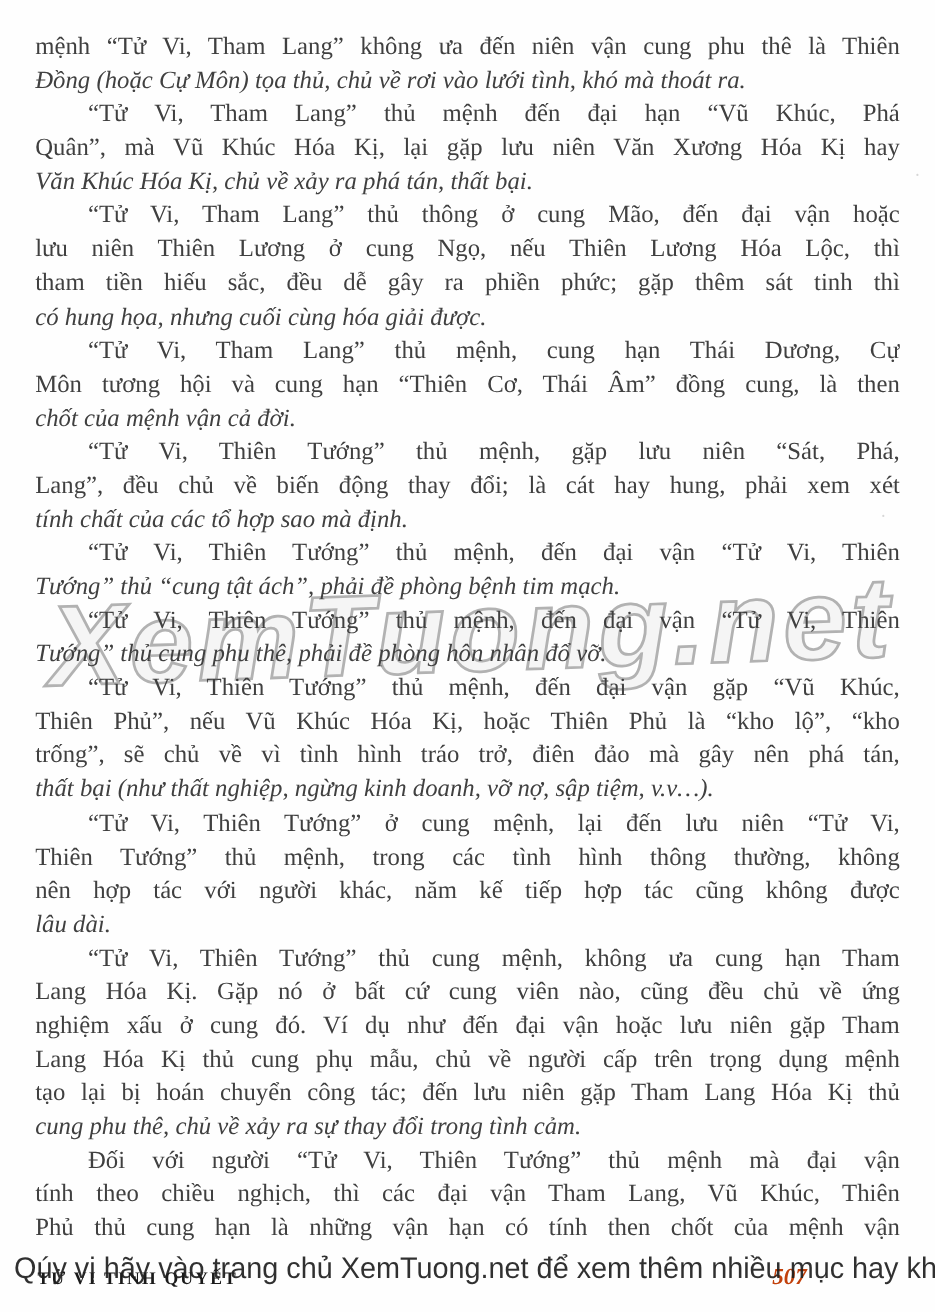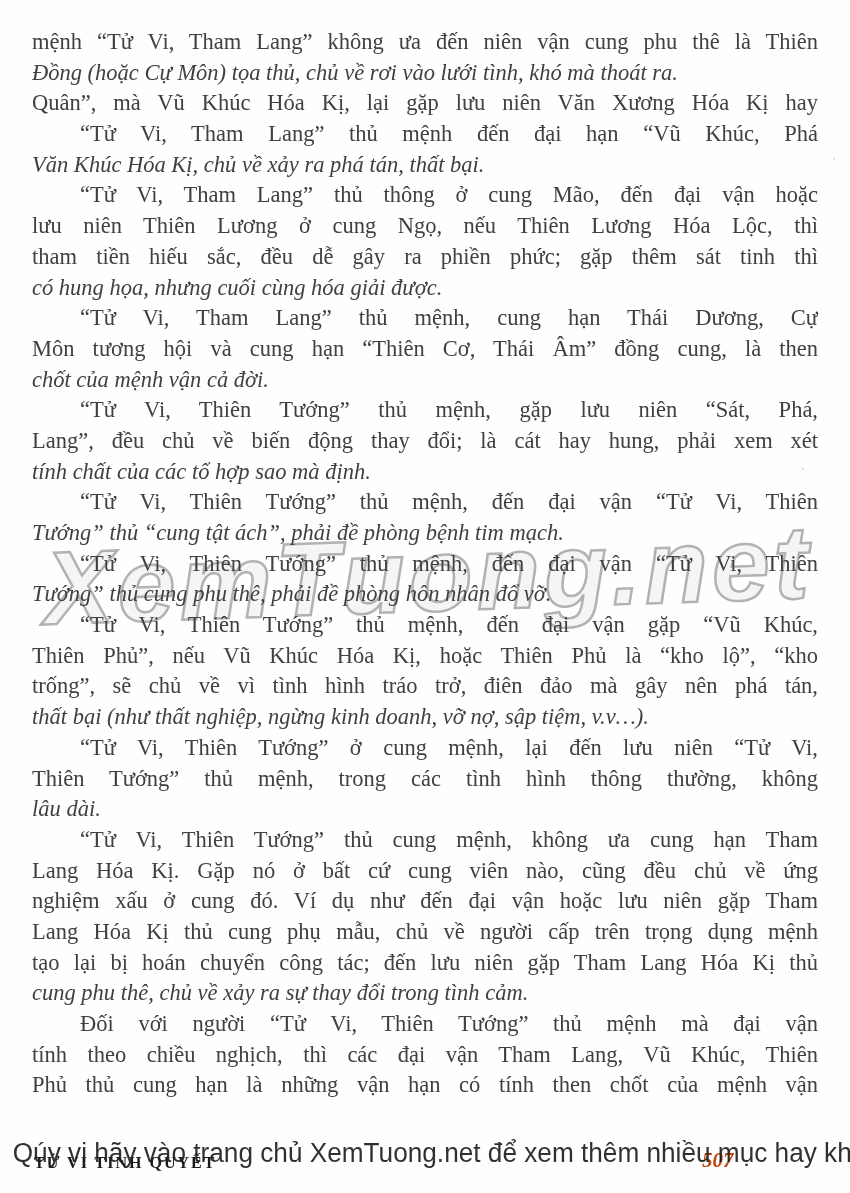--- a/index.html
+++ b/index.html
@@ -109,22 +109,22 @@
 </head>
 <body>
 
 <div class="page">
 
   <div class="watermark">XemTuong.net</div>
 
   <div class="text-block" id="text-block">
       <div class="line">mệnh “Tử Vi, Tham Lang” không ưa đến niên vận cung phu thê là Thiên</div>
       <div class="line end">Đồng (hoặc Cự Môn) tọa thủ, chủ về rơi vào lưới tình, khó mà thoát ra.</div>
+      <div class="line indent">“Tử Vi, Tham Lang” thủ mệnh đến đại hạn “Vũ Khúc, Phá</div>
       <div class="line">Quân”, mà Vũ Khúc Hóa Kị, lại gặp lưu niên Văn Xương Hóa Kị hay</div>
-      <div class="line indent">“Tử Vi, Tham Lang” thủ mệnh đến đại hạn “Vũ Khúc, Phá</div>
       <div class="line end">Văn Khúc Hóa Kị, chủ về xảy ra phá tán, thất bại.</div>
       <div class="line indent">“Tử Vi, Tham Lang” thủ thông ở cung Mão, đến đại vận hoặc</div>
       <div class="line">lưu niên Thiên Lương ở cung Ngọ, nếu Thiên Lương Hóa Lộc, thì</div>
       <div class="line">tham tiền hiếu sắc, đều dễ gây ra phiền phức; gặp thêm sát tinh thì</div>
       <div class="line end">có hung họa, nhưng cuối cùng hóa giải được.</div>
       <div class="line indent">“Tử Vi, Tham Lang” thủ mệnh, cung hạn Thái Dương, Cự</div>
       <div class="line">Môn tương hội và cung hạn “Thiên Cơ, Thái Âm” đồng cung, là then</div>
       <div class="line end">chốt của mệnh vận cả đời.</div>
       <div class="line indent">“Tử Vi, Thiên Tướng” thủ mệnh, gặp lưu niên “Sát, Phá,</div>
       <div class="line">Lang”, đều chủ về biến động thay đổi; là cát hay hung, phải xem xét</div>
@@ -132,20 +132,21 @@
       <div class="line indent">“Tử Vi, Thiên Tướng” thủ mệnh, đến đại vận “Tử Vi, Thiên</div>
       <div class="line end">Tướng” thủ “cung tật ách”, phải đề phòng bệnh tim mạch.</div>
       <div class="line indent">“Tử Vi, Thiên Tướng” thủ mệnh, đến đại vận “Tử Vi, Thiên</div>
       <div class="line end">Tướng” thủ cung phu thê, phải đề phòng hôn nhân đổ vỡ.</div>
       <div class="line indent">“Tử Vi, Thiên Tướng” thủ mệnh, đến đại vận gặp “Vũ Khúc,</div>
       <div class="line">Thiên Phủ”, nếu Vũ Khúc Hóa Kị, hoặc Thiên Phủ là “kho lộ”, “kho</div>
       <div class="line">trống”, sẽ chủ về vì tình hình tráo trở, điên đảo mà gây nên phá tán,</div>
       <div class="line end">thất bại (như thất nghiệp, ngừng kinh doanh, vỡ nợ, sập tiệm, v.v…).</div>
       <div class="line indent">“Tử Vi, Thiên Tướng” ở cung mệnh, lại đến lưu niên “Tử Vi,</div>
       <div class="line">Thiên Tướng” thủ mệnh, trong các tình hình thông thường, không</div>
+      <div class="line">nên hợp tác với người khác, năm kế tiếp hợp tác cũng không được</div>
       <div class="line end">lâu dài.</div>
       <div class="line indent">“Tử Vi, Thiên Tướng” thủ cung mệnh, không ưa cung hạn Tham</div>
       <div class="line">Lang Hóa Kị. Gặp nó ở bất cứ cung viên nào, cũng đều chủ về ứng</div>
       <div class="line">nghiệm xấu ở cung đó. Ví dụ như đến đại vận hoặc lưu niên gặp Tham</div>
       <div class="line">Lang Hóa Kị thủ cung phụ mẫu, chủ về người cấp trên trọng dụng mệnh</div>
       <div class="line">tạo lại bị hoán chuyển công tác; đến lưu niên gặp Tham Lang Hóa Kị thủ</div>
       <div class="line end">cung phu thê, chủ về xảy ra sự thay đổi trong tình cảm.</div>
       <div class="line indent">Đối với người “Tử Vi, Thiên Tướng” thủ mệnh mà đại vận</div>
       <div class="line">tính theo chiều nghịch, thì các đại vận Tham Lang, Vũ Khúc, Thiên</div>
       <div class="line">Phủ thủ cung hạn là những vận hạn có tính then chốt của mệnh vận</div>

